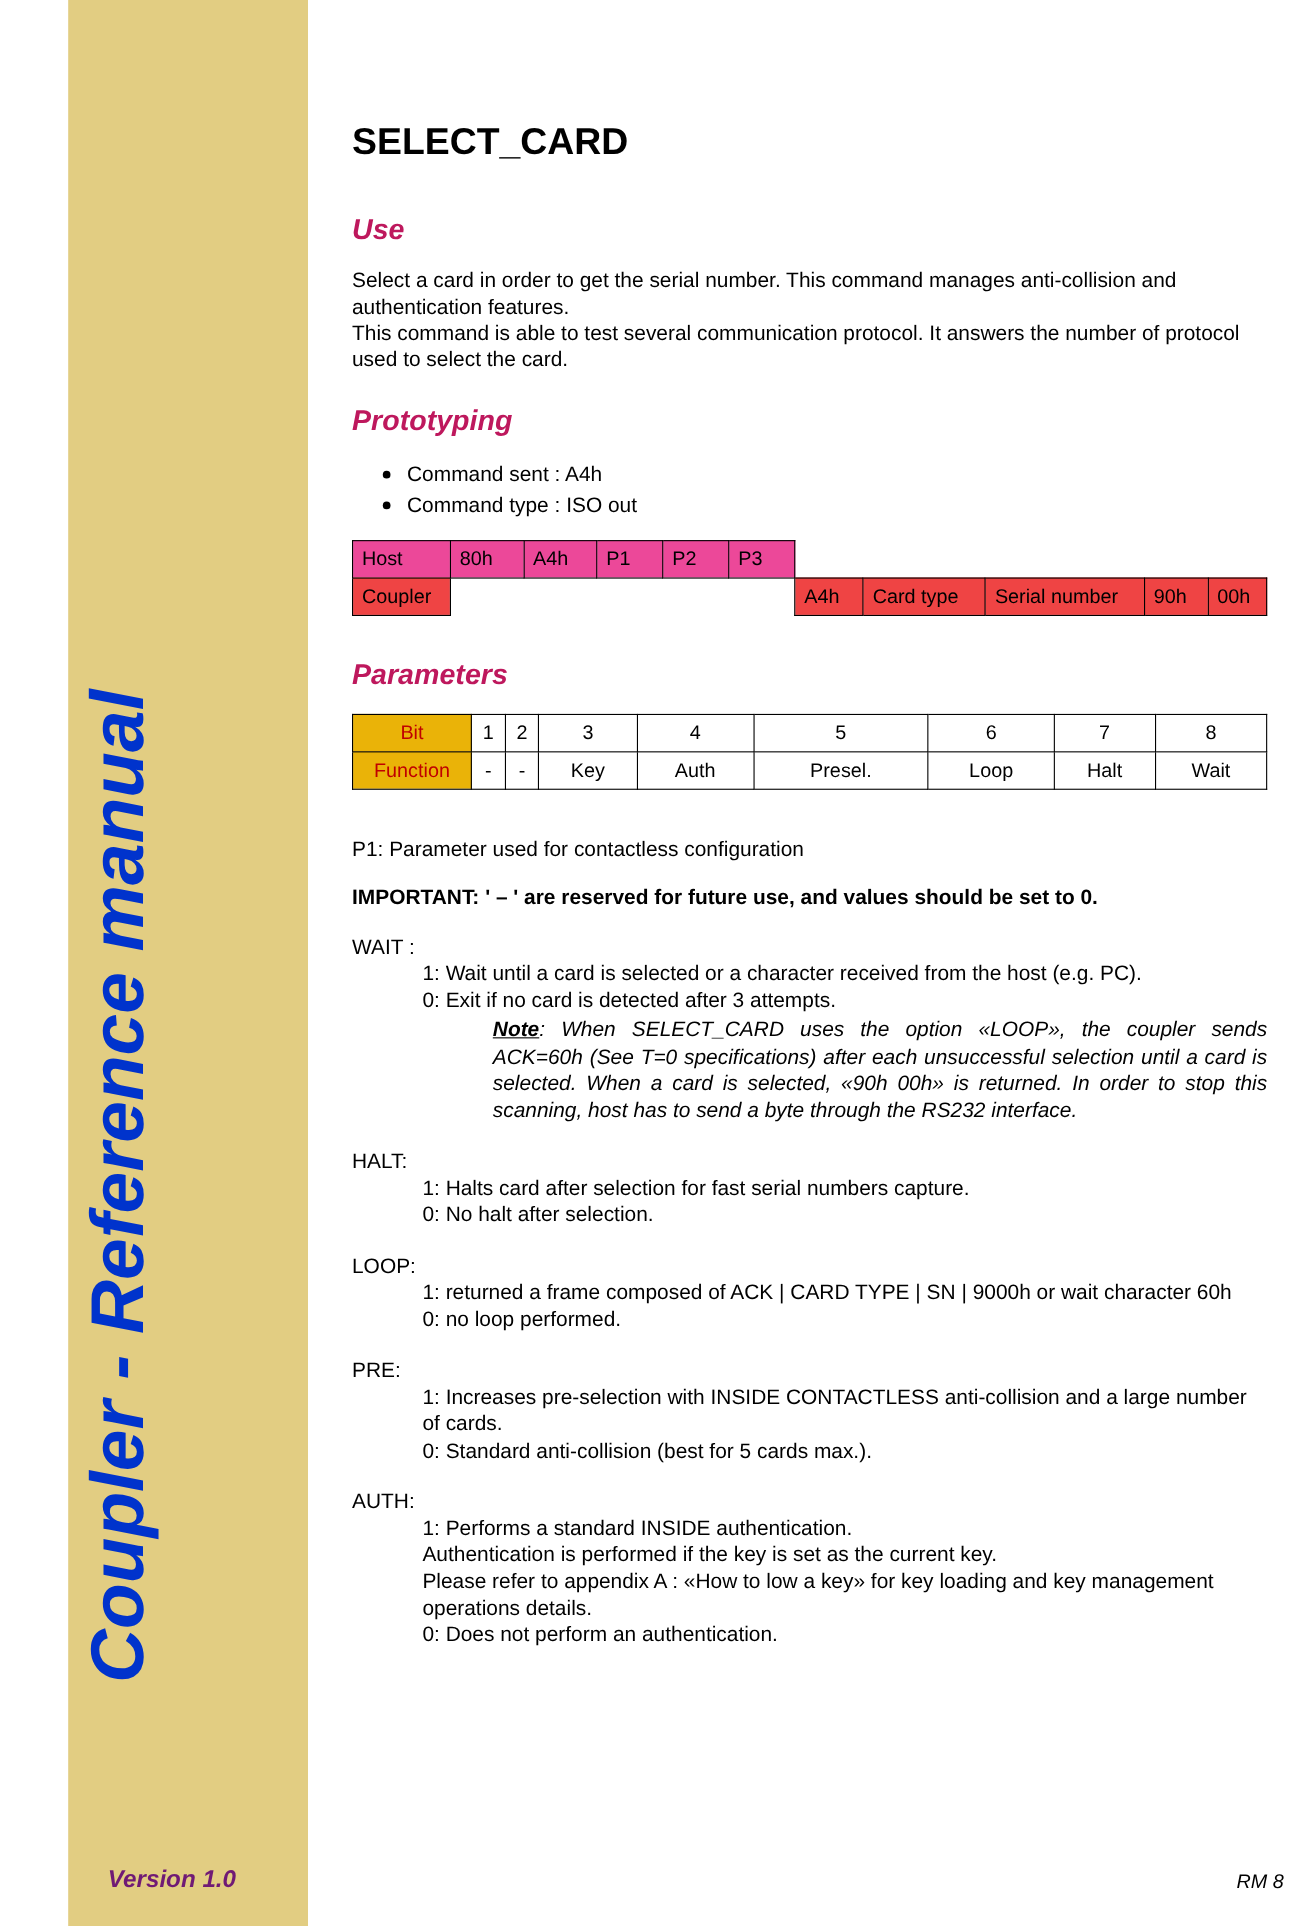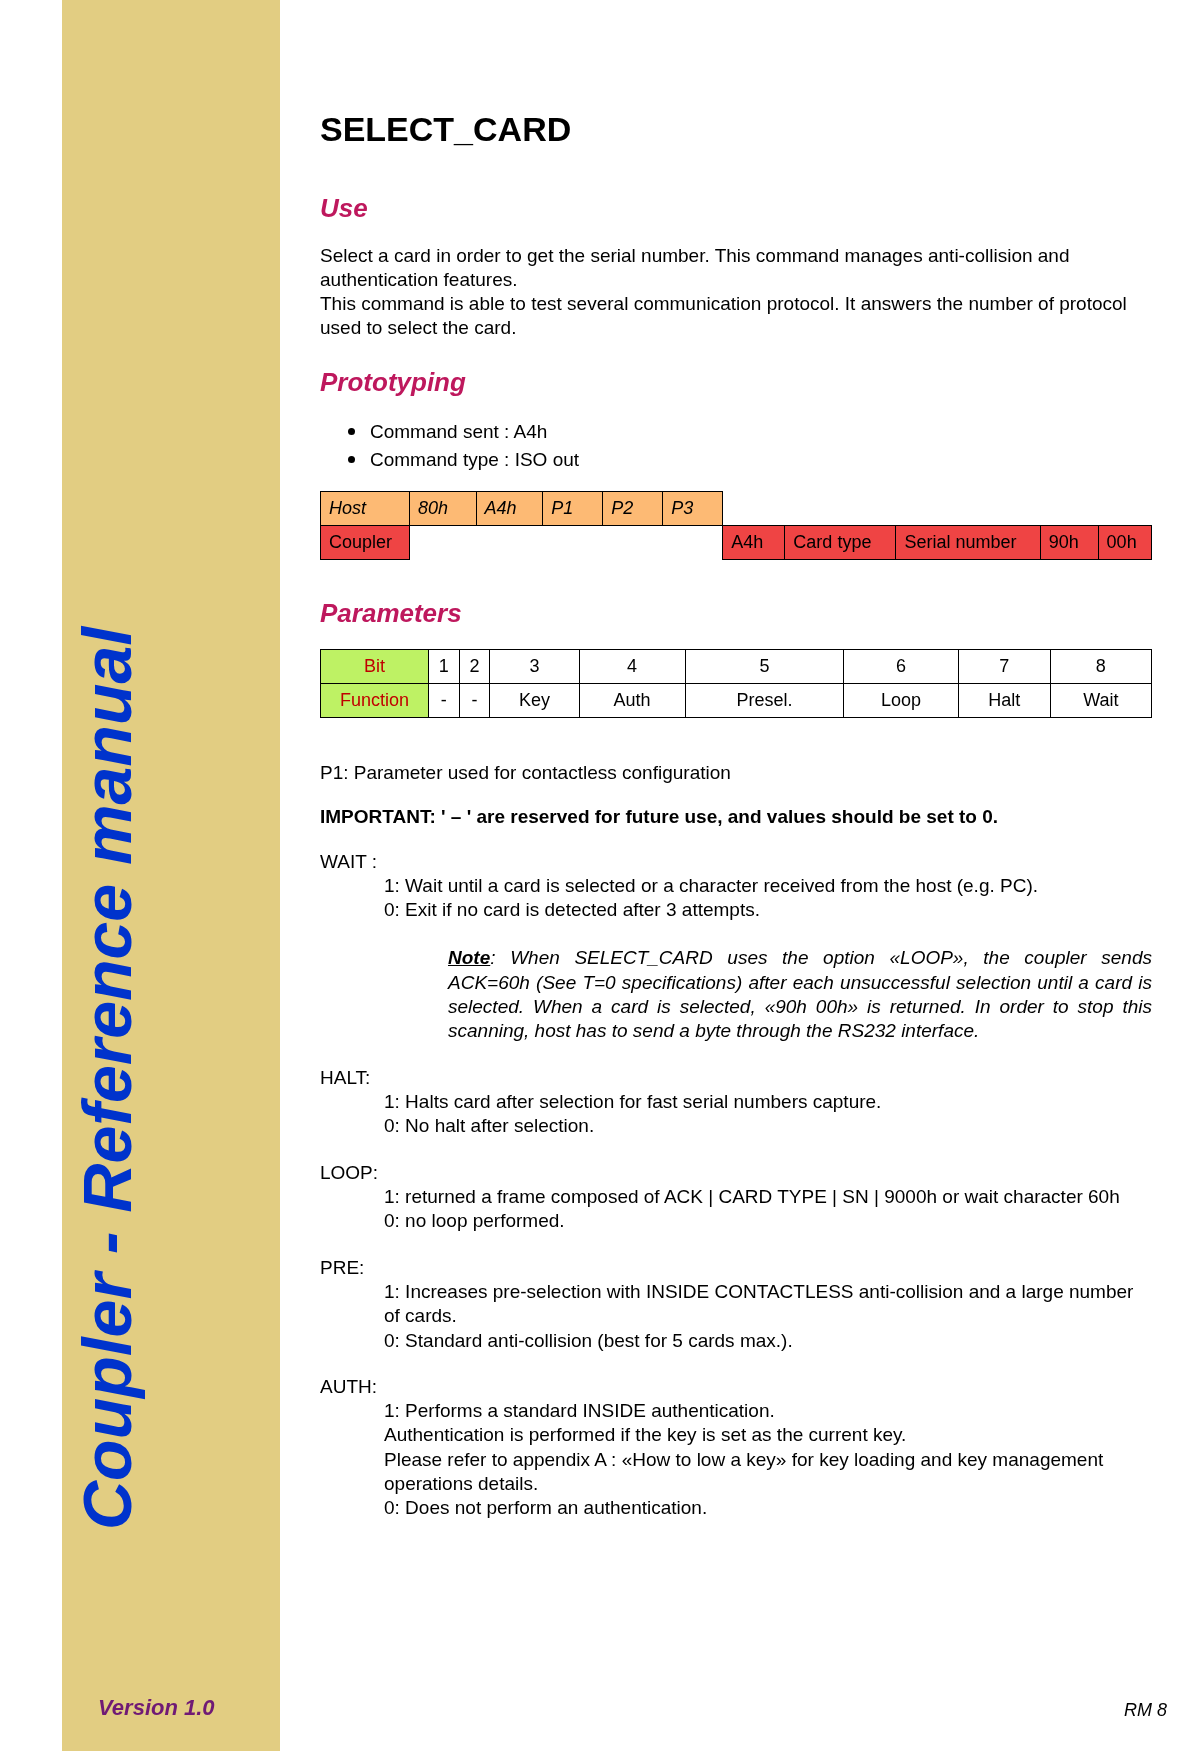--- a/index.html
+++ b/index.html
@@ -94,36 +94,36 @@
     border-collapse: collapse;
     width: 100%;
     margin-bottom: 38px;
   }
   table.proto-table td {
     border: 1px solid #000;
     font-size: 18px;
     padding: 5px 8px;
     height: 34px;
   }
-  .blue-cell { background: #fdba74; font-style: italic; }
+  .blue-cell { background: #ec4899; }
   .green-cell { background: #ef4444; }
   .no-border { border: none !important; }
   table.param-table {
     border-collapse: collapse;
     width: 100%;
     margin-bottom: 44px;
   }
   table.param-table td {
     border: 1px solid #000;
     font-size: 18px;
     padding: 6px 0;
     text-align: center;
     height: 34px;
   }
-  .amber-cell { background: #bef264; color: #c00000; }
+  .amber-cell { background: #eab308; color: #c00000; }
   .p1-heading {
     font-weight: normal;
     font-size: 19px;
     margin-bottom: 22px;
   }
   .important {
     font-weight: bold;
     font-size: 19px;
     margin-bottom: 22px;
   }
@@ -132,21 +132,21 @@
     line-height: 1.28;
     margin-bottom: 22px;
   }
   .param-block .label { }
   .param-block .indent { margin-left: 64px; }
   .note-block {
     margin-left: 128px;
     font-style: italic;
     font-size: 19px;
     line-height: 1.28;
-    margin-top: 24px;
+    margin-top: 3px;
     margin-bottom: 4px;
     text-align: justify;
   }
   .note-block .note-label {
     font-weight: bold;
     text-decoration: underline;
   }
 </style>
 </head>
 <body>

